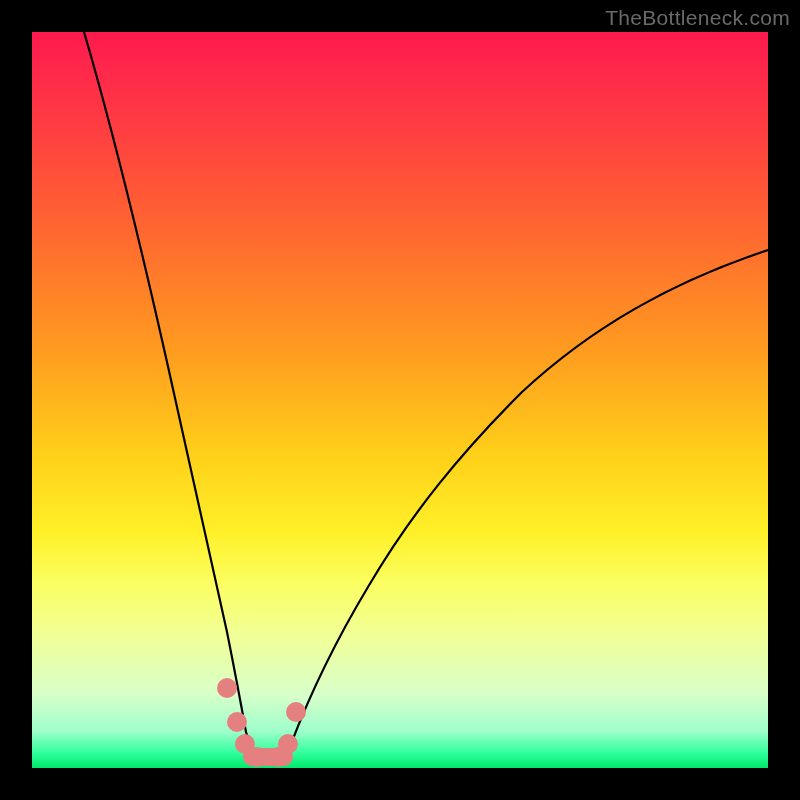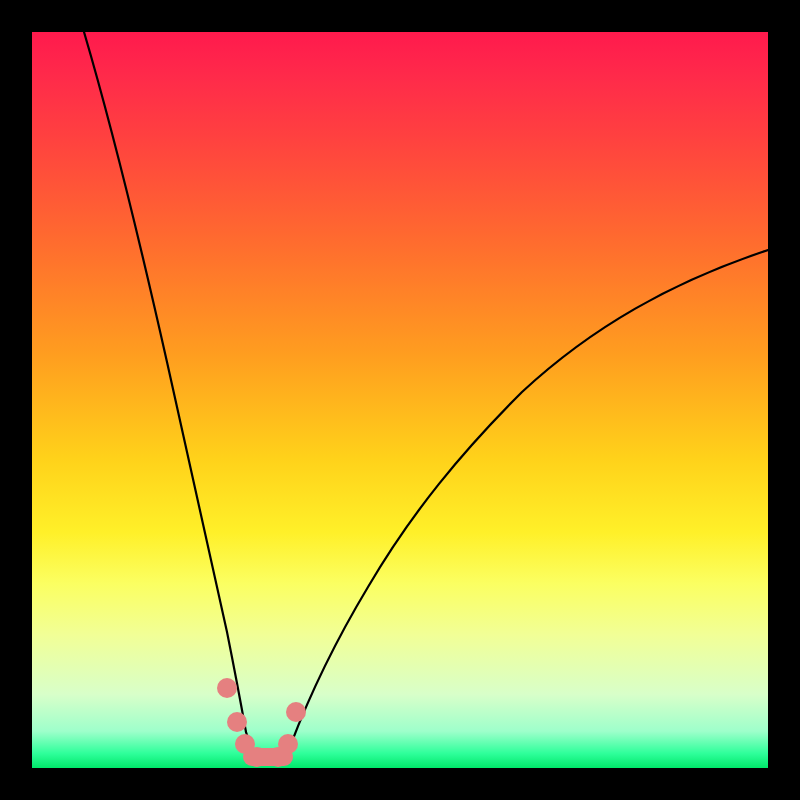--- a/index.html
+++ b/index.html
@@ -71,20 +71,21 @@
   .flat {
     stroke: #e58080;
     stroke-width: 18;
     stroke-linecap: round;
   }
 </style>
 </head>
 <body>
 
 <div class="frame">
+  <div class="watermark">TheBottleneck.com</div>
 
   <div class="plot-area">
     <svg class="overlay" viewBox="0 0 736 736">
 
       <path class="curve" d="M 52 0
                C 80 95, 108 210, 135 330
                C 158 430, 178 520, 195 600
                C 203 640, 209 672, 214 700"></path>
 
       <path class="curve" d="M 214 700

